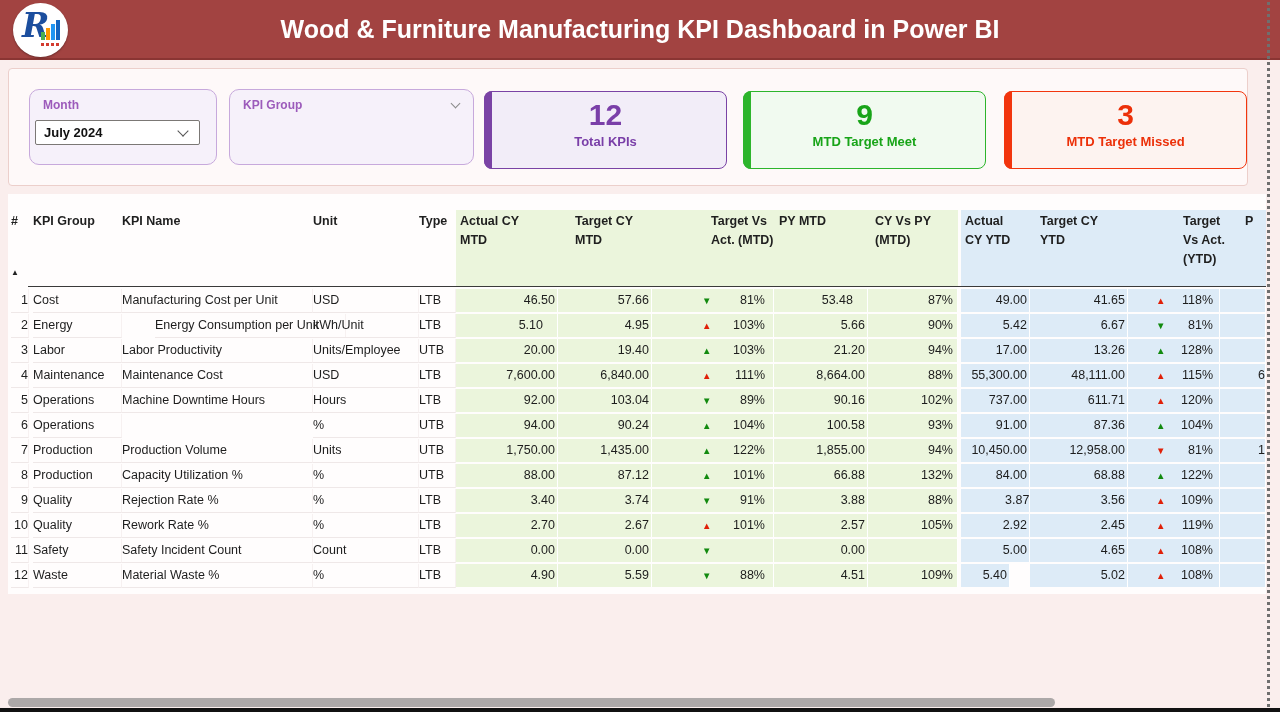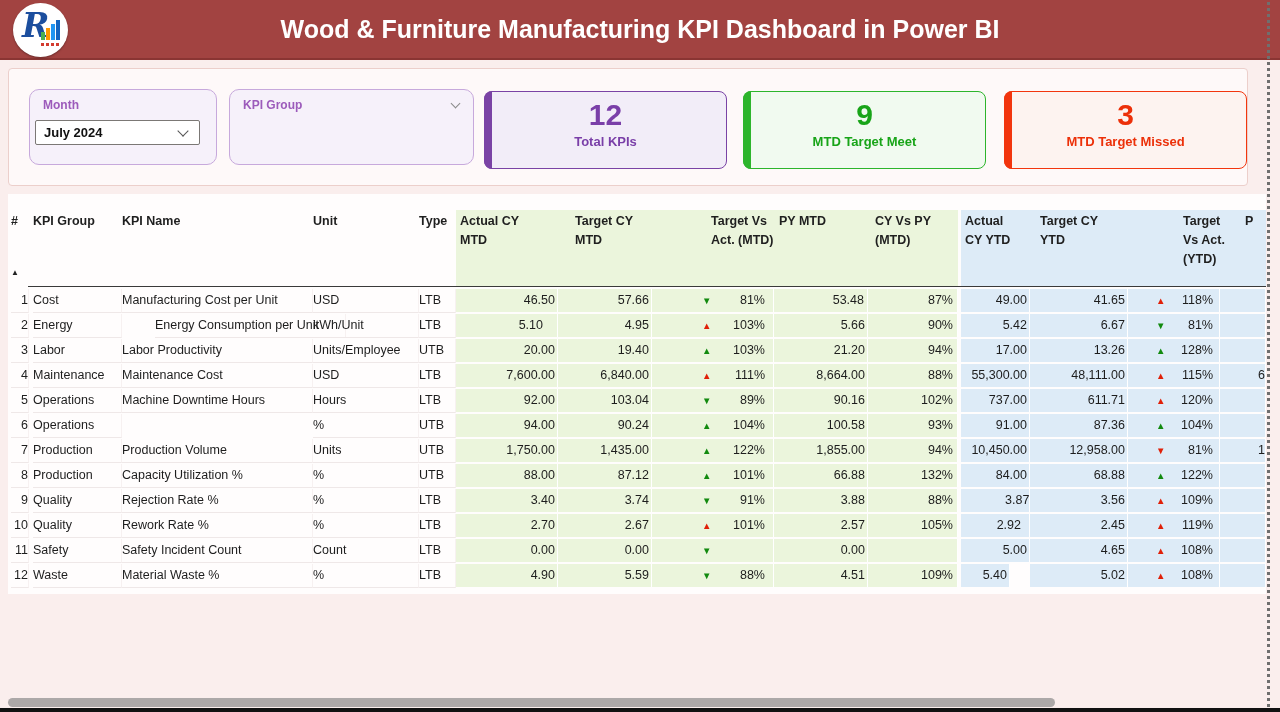--- a/index.html
+++ b/index.html
@@ -159,21 +159,21 @@
         <div class="cell left-cell" style="left: 25px; width: 89px;">Cost</div>
         <div class="cell left-cell" style="left: 114px; width: 191px;">Manufacturing Cost per Unit</div>
         <div class="cell left-cell" style="left: 305px; width: 106px;">USD</div>
         <div class="cell left-cell" style="left: 411px; width: 37px;">LTB</div>
         <div class="cell band-g al-r" style="left: 448px; width: 102px; padding-right: 2px;">46.50</div>
         <div class="cell band-g al-r" style="left: 550px; width: 94px; padding-right: 2px;">57.66</div>
         <div class="cell band-g" style="left: 644px; width: 122px;">
           <span class="arrow green" style="left: 50px;">▼</span>
           <span class="pct" style="padding-right: 8px;">81%</span>
         </div>
-        <div class="cell band-g al-r" style="left: 766px; width: 94px; padding-right: 3px;">53.48</div>
+        <div class="cell band-g al-r" style="left: 766px; width: 94px; padding-right: 14px;">53.48</div>
         <div class="cell band-g al-r" style="left: 860px; width: 90px; padding-right: 4px;">87%</div>
         <div class="cell band-b al-r white-left" style="left: 950px; width: 72px; padding-right: 2px;">49.00</div>
         <div class="cell band-b al-r" style="left: 1022px; width: 98px; padding-right: 2px;">41.65</div>
         <div class="cell band-b" style="left: 1120px; width: 92px;">
           <span class="arrow red" style="left: 28px;">▲</span>
           <span class="pct" style="padding-right: 6px;">118%</span>
         </div>
         <div class="cell band-b" style="left: 1212px; width: 46px;">
           <span class="clipnum" style="left: 38px;"></span>
         </div>
@@ -376,21 +376,21 @@
         <div class="cell left-cell" style="left: 305px; width: 106px;">%</div>
         <div class="cell left-cell" style="left: 411px; width: 37px;">LTB</div>
         <div class="cell band-g al-r" style="left: 448px; width: 102px; padding-right: 2px;">2.70</div>
         <div class="cell band-g al-r" style="left: 550px; width: 94px; padding-right: 2px;">2.67</div>
         <div class="cell band-g" style="left: 644px; width: 122px;">
           <span class="arrow red" style="left: 50px;">▲</span>
           <span class="pct" style="padding-right: 8px;">101%</span>
         </div>
         <div class="cell band-g al-r" style="left: 766px; width: 94px; padding-right: 2px;">2.57</div>
         <div class="cell band-g al-r" style="left: 860px; width: 90px; padding-right: 4px;">105%</div>
-        <div class="cell band-b al-r white-left" style="left: 950px; width: 72px; padding-right: 8px;">2.92</div>
+        <div class="cell band-b al-r white-left" style="left: 950px; width: 72px; padding-right: 2px;">2.92</div>
         <div class="cell band-b al-r" style="left: 1022px; width: 98px; padding-right: 2px;">2.45</div>
         <div class="cell band-b" style="left: 1120px; width: 92px;">
           <span class="arrow red" style="left: 28px;">▲</span>
           <span class="pct" style="padding-right: 6px;">119%</span>
         </div>
         <div class="cell band-b" style="left: 1212px; width: 46px;">
           <span class="clipnum" style="left: 38px;"></span>
         </div>
       </div>
       <div class="trow" style="top: 345px;">

